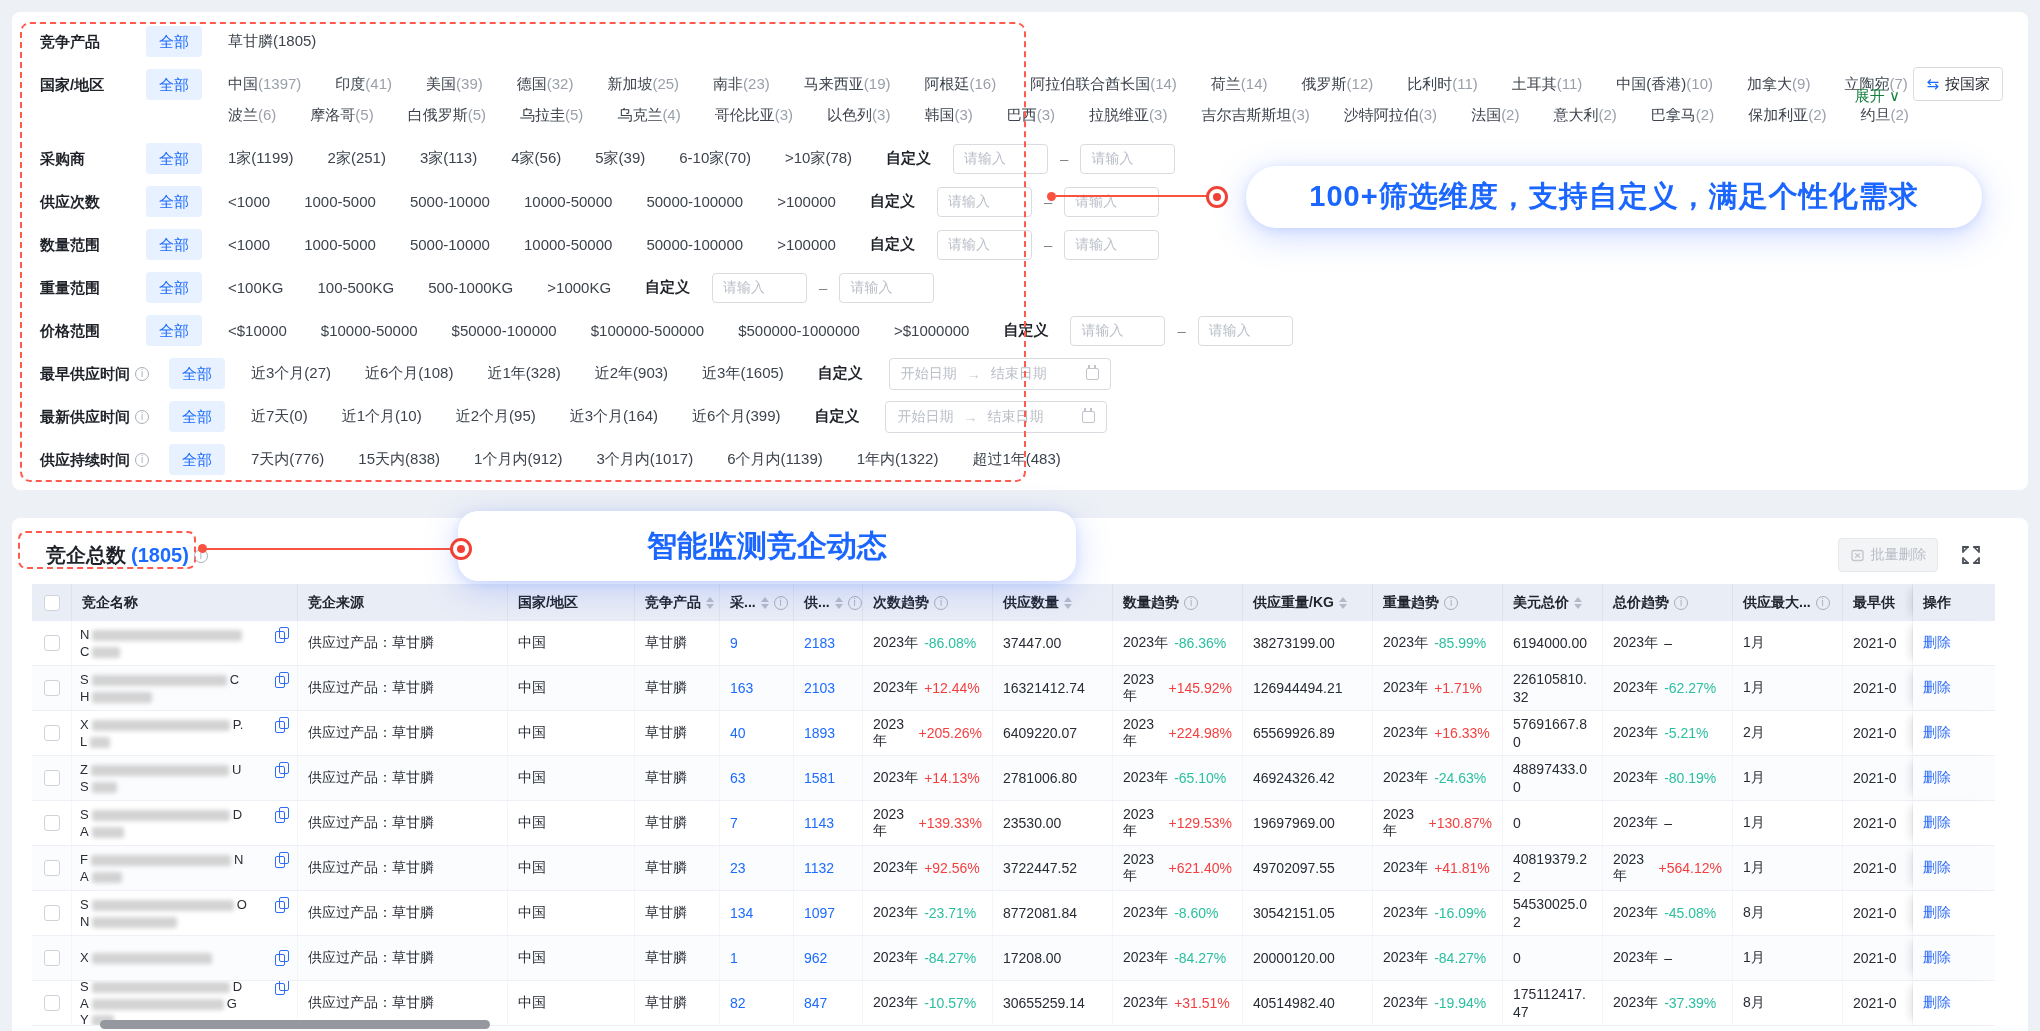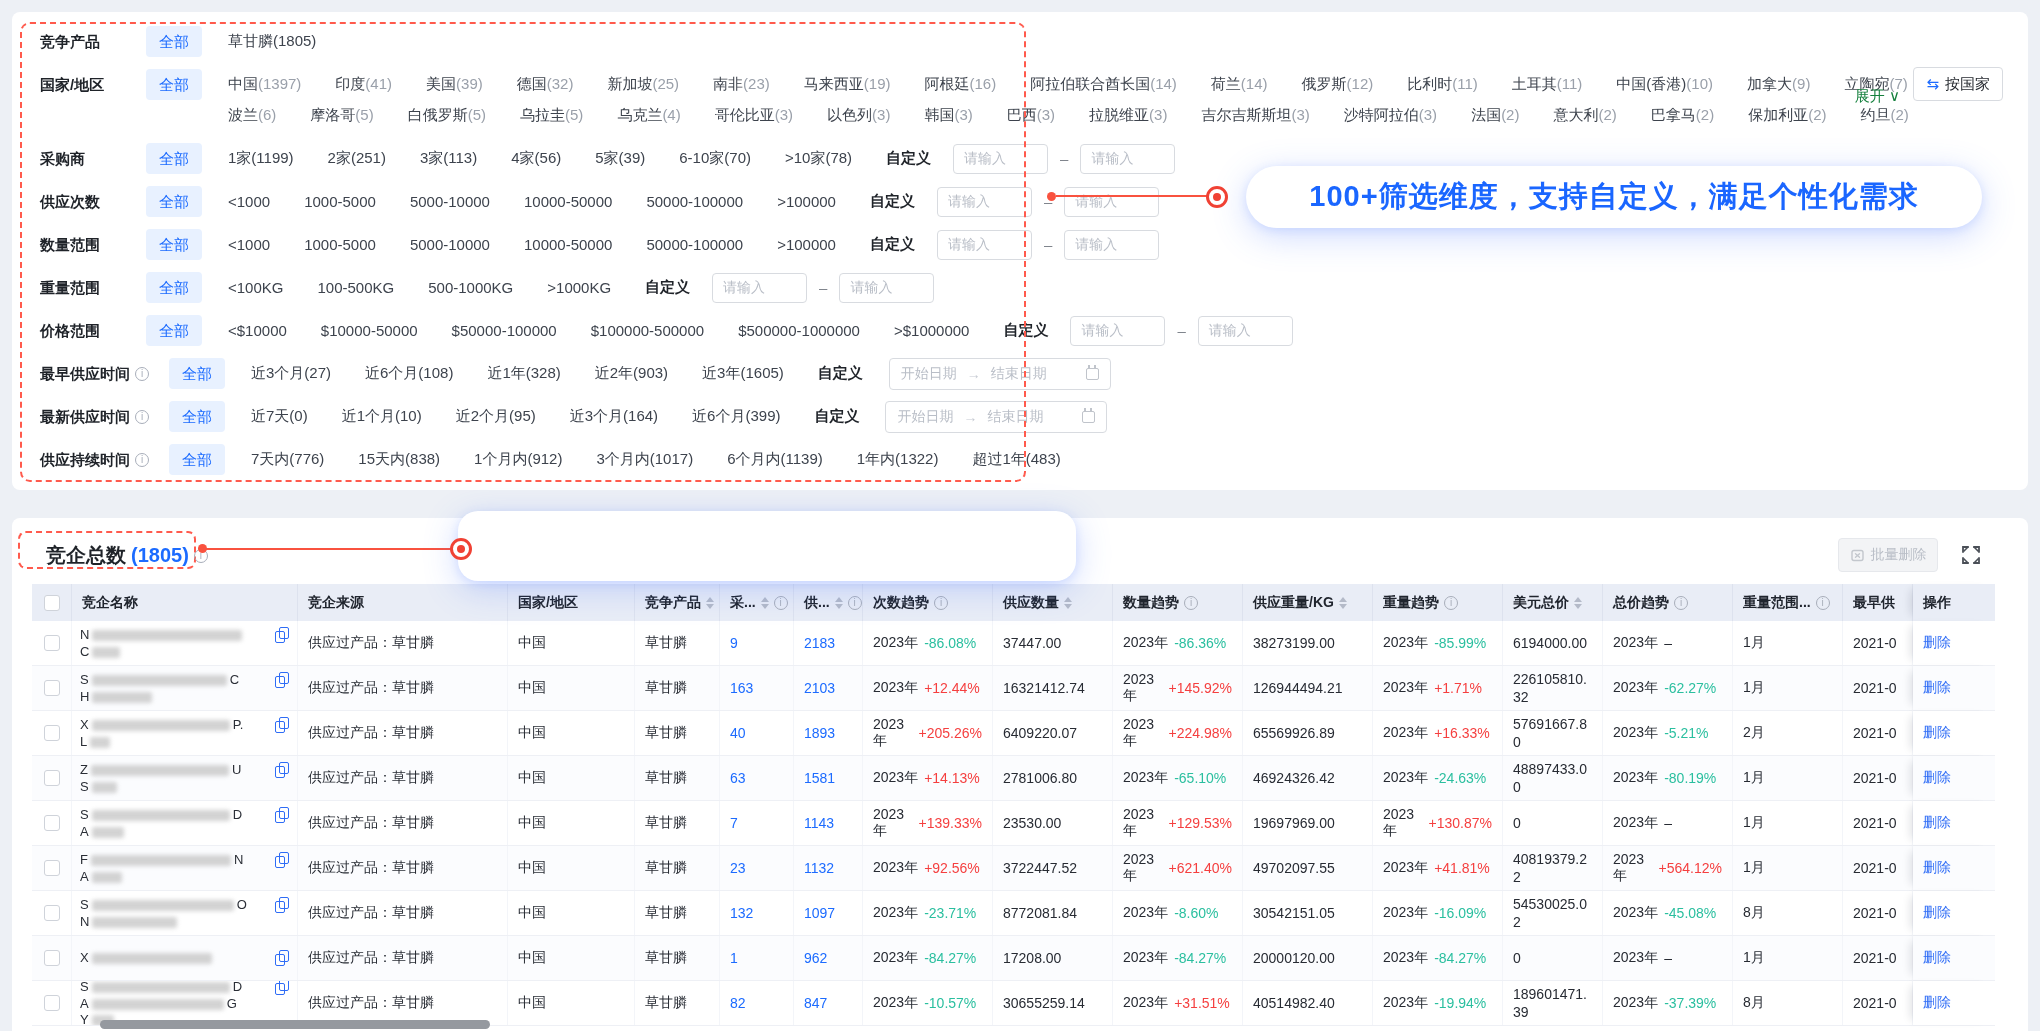--- a/index.html
+++ b/index.html
@@ -395,21 +395,21 @@
           <span class="sort">
             <i class="u"></i>
             <i class="d"></i>
           </span>
         </div>
         <div class="th" style="width: 130px; flex: 0 0 130px;">
           <span>总价趋势</span>
           <span class="iif">i</span>
         </div>
         <div class="th" style="width: 110px; flex: 0 0 110px;">
-          <span>重量范围...</span>
+          <span>供应最大...</span>
           <span class="iif">i</span>
         </div>
         <div class="th" style="width: 70px; flex: 0 0 70px;">
           <span>最早供</span>
         </div>
         <div class="th opcell" style="width: 82px; flex: 0 0 82px;">
           <span>操作</span>
         </div>
       </div>
     <div id="tbody">
@@ -773,21 +773,21 @@
             </div>
             <div class="nline">
               <span>N</span>
               <span class="nblur" style="width: 85px;"></span>
             </div>
           </div>
           <div class="td" style="width: 210px; flex: 0 0 210px;">供应过产品：草甘膦</div>
           <div class="td" style="width: 127px; flex: 0 0 127px;">中国</div>
           <div class="td" style="width: 85px; flex: 0 0 85px;">草甘膦</div>
           <div class="td" style="width: 74px; flex: 0 0 74px;">
-            <span class="num">132</span>
+            <span class="num">134</span>
           </div>
           <div class="td" style="width: 69px; flex: 0 0 69px;">
             <span class="num">1097</span>
           </div>
           <div class="td" style="width: 130px; flex: 0 0 130px;">
             <span class="ty">2023年</span>
             <span class="tv down">-23.71%</span>
           </div>
           <div class="td" style="width: 120px; flex: 0 0 120px;">
             <span class="brk">8772081.84</span>
@@ -913,21 +913,21 @@
             <span class="tv up">+31.51%</span>
           </div>
           <div class="td" style="width: 130px; flex: 0 0 130px;">
             <span class="brk">40514982.40</span>
           </div>
           <div class="td" style="width: 130px; flex: 0 0 130px;">
             <span class="ty">2023年</span>
             <span class="tv down">-19.94%</span>
           </div>
           <div class="td" style="width: 100px; flex: 0 0 100px;">
-            <span class="brk">189601471.39</span>
+            <span class="brk">175112417.47</span>
           </div>
           <div class="td" style="width: 130px; flex: 0 0 130px;">
             <span class="ty">2023年</span>
             <span class="tv down">-37.39%</span>
           </div>
           <div class="td" style="width: 110px; flex: 0 0 110px;">8月</div>
           <div class="td" style="width: 70px; flex: 0 0 70px;">
             <span class="nowrp">2021-0</span>
           </div>
           <div class="td opcell" style="width: 82px; flex: 0 0 82px;">
@@ -941,14 +941,15 @@
 <div class="adot" id="dot1"></div>
 <div class="alert-line" id="line1"></div>
 <div class="bull" id="bull1"></div>
 <div class="bubble" id="bub1">
   <span>100+筛选维度，支持自定义，满足个性化需求</span>
 </div>
 <div class="adot" id="dot2"></div>
 <div class="alert-line" id="line2"></div>
 <div class="bull" id="bull2"></div>
 <div class="bubble" id="bub2">
+  <span>智能监测竞企动态</span>
 </div>
 <div class="hscroll"></div>
 
 </body></html>

